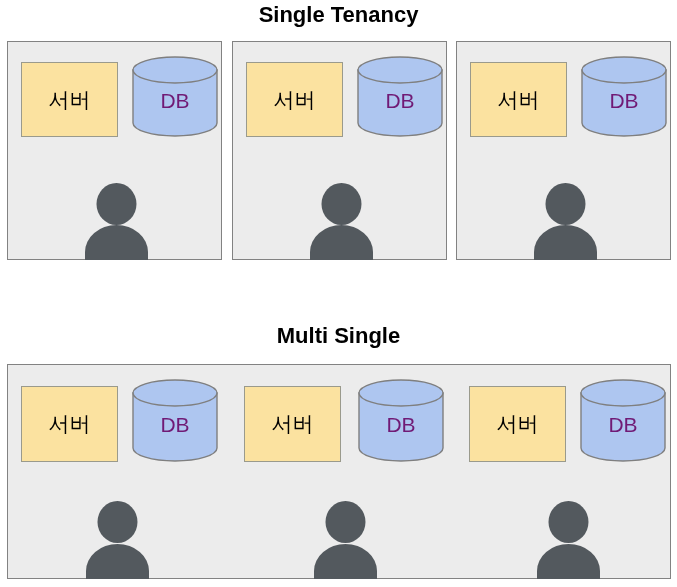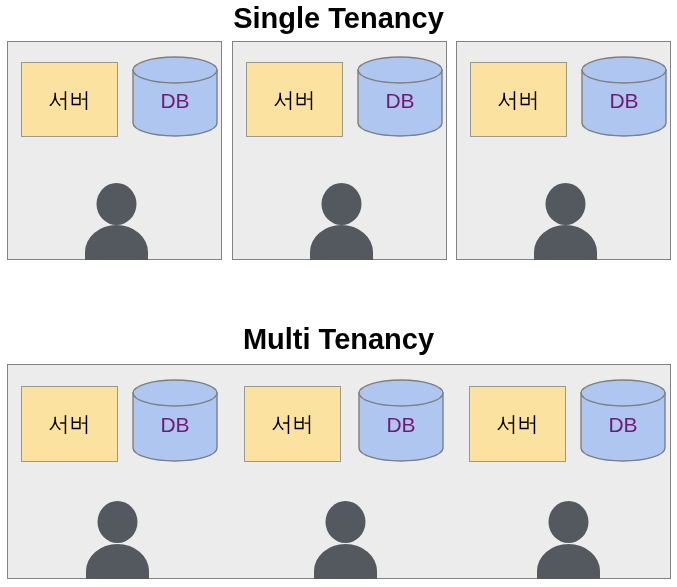--- a/index.html
+++ b/index.html
@@ -13,21 +13,21 @@
     position: relative;
     font-family: "Liberation Sans", "DejaVu Sans", sans-serif;
     overflow: hidden;
   }
 
   .section-title {
     position: absolute;
     left: 0;
     width: 677px;
     text-align: center;
-    font-size: 29px;
+    font-size: 22px;
     font-weight: bold;
     color: #000000;
     letter-spacing: 0px;
     line-height: 1;
   }
   #title-single { top: 4px; }
   #title-multi  { top: 325px; }
 
   
   .panel {
@@ -130,21 +130,21 @@
   </div>
 
   <div class="person" style="left:74px; top:140px; width:69px; height:78px;">
     <svg width="69" height="78" viewBox="0 0 69 78">
       <ellipse cx="34.5" cy="22" rx="20" ry="21" fill="#53595E"></ellipse>
       <path d="M3 78 L3 70 A31.5 27 0 0 1 66 70 L66 78 Z" fill="#53595E"></path>
     </svg>
   </div>
 </div>
 
-<div class="section-title" id="title-multi">Multi Tenancy</div>
+<div class="section-title" id="title-multi">Multi Single</div>
 
 <div class="panel" style="left:7px; top:364px; width:664px; height:215px;">
 
   <div class="server-box" style="left:13px; top:21px; width:97px; height:76px;">서버</div>
 
   <div class="db" style="left:124px; top:14px; width:86px; height:83px;">
     <svg width="86" height="83" viewBox="0 0 86 83">
       <path d="M1 14 L1 69 A42 13 0 0 0 85 69 L85 14 Z" fill="#AEC6F0" stroke="#7F7F7F" stroke-width="1.4"></path>
       <ellipse cx="43" cy="14" rx="42" ry="13" fill="#AEC6F0" stroke="#7F7F7F" stroke-width="1.4"></ellipse>
     </svg>

